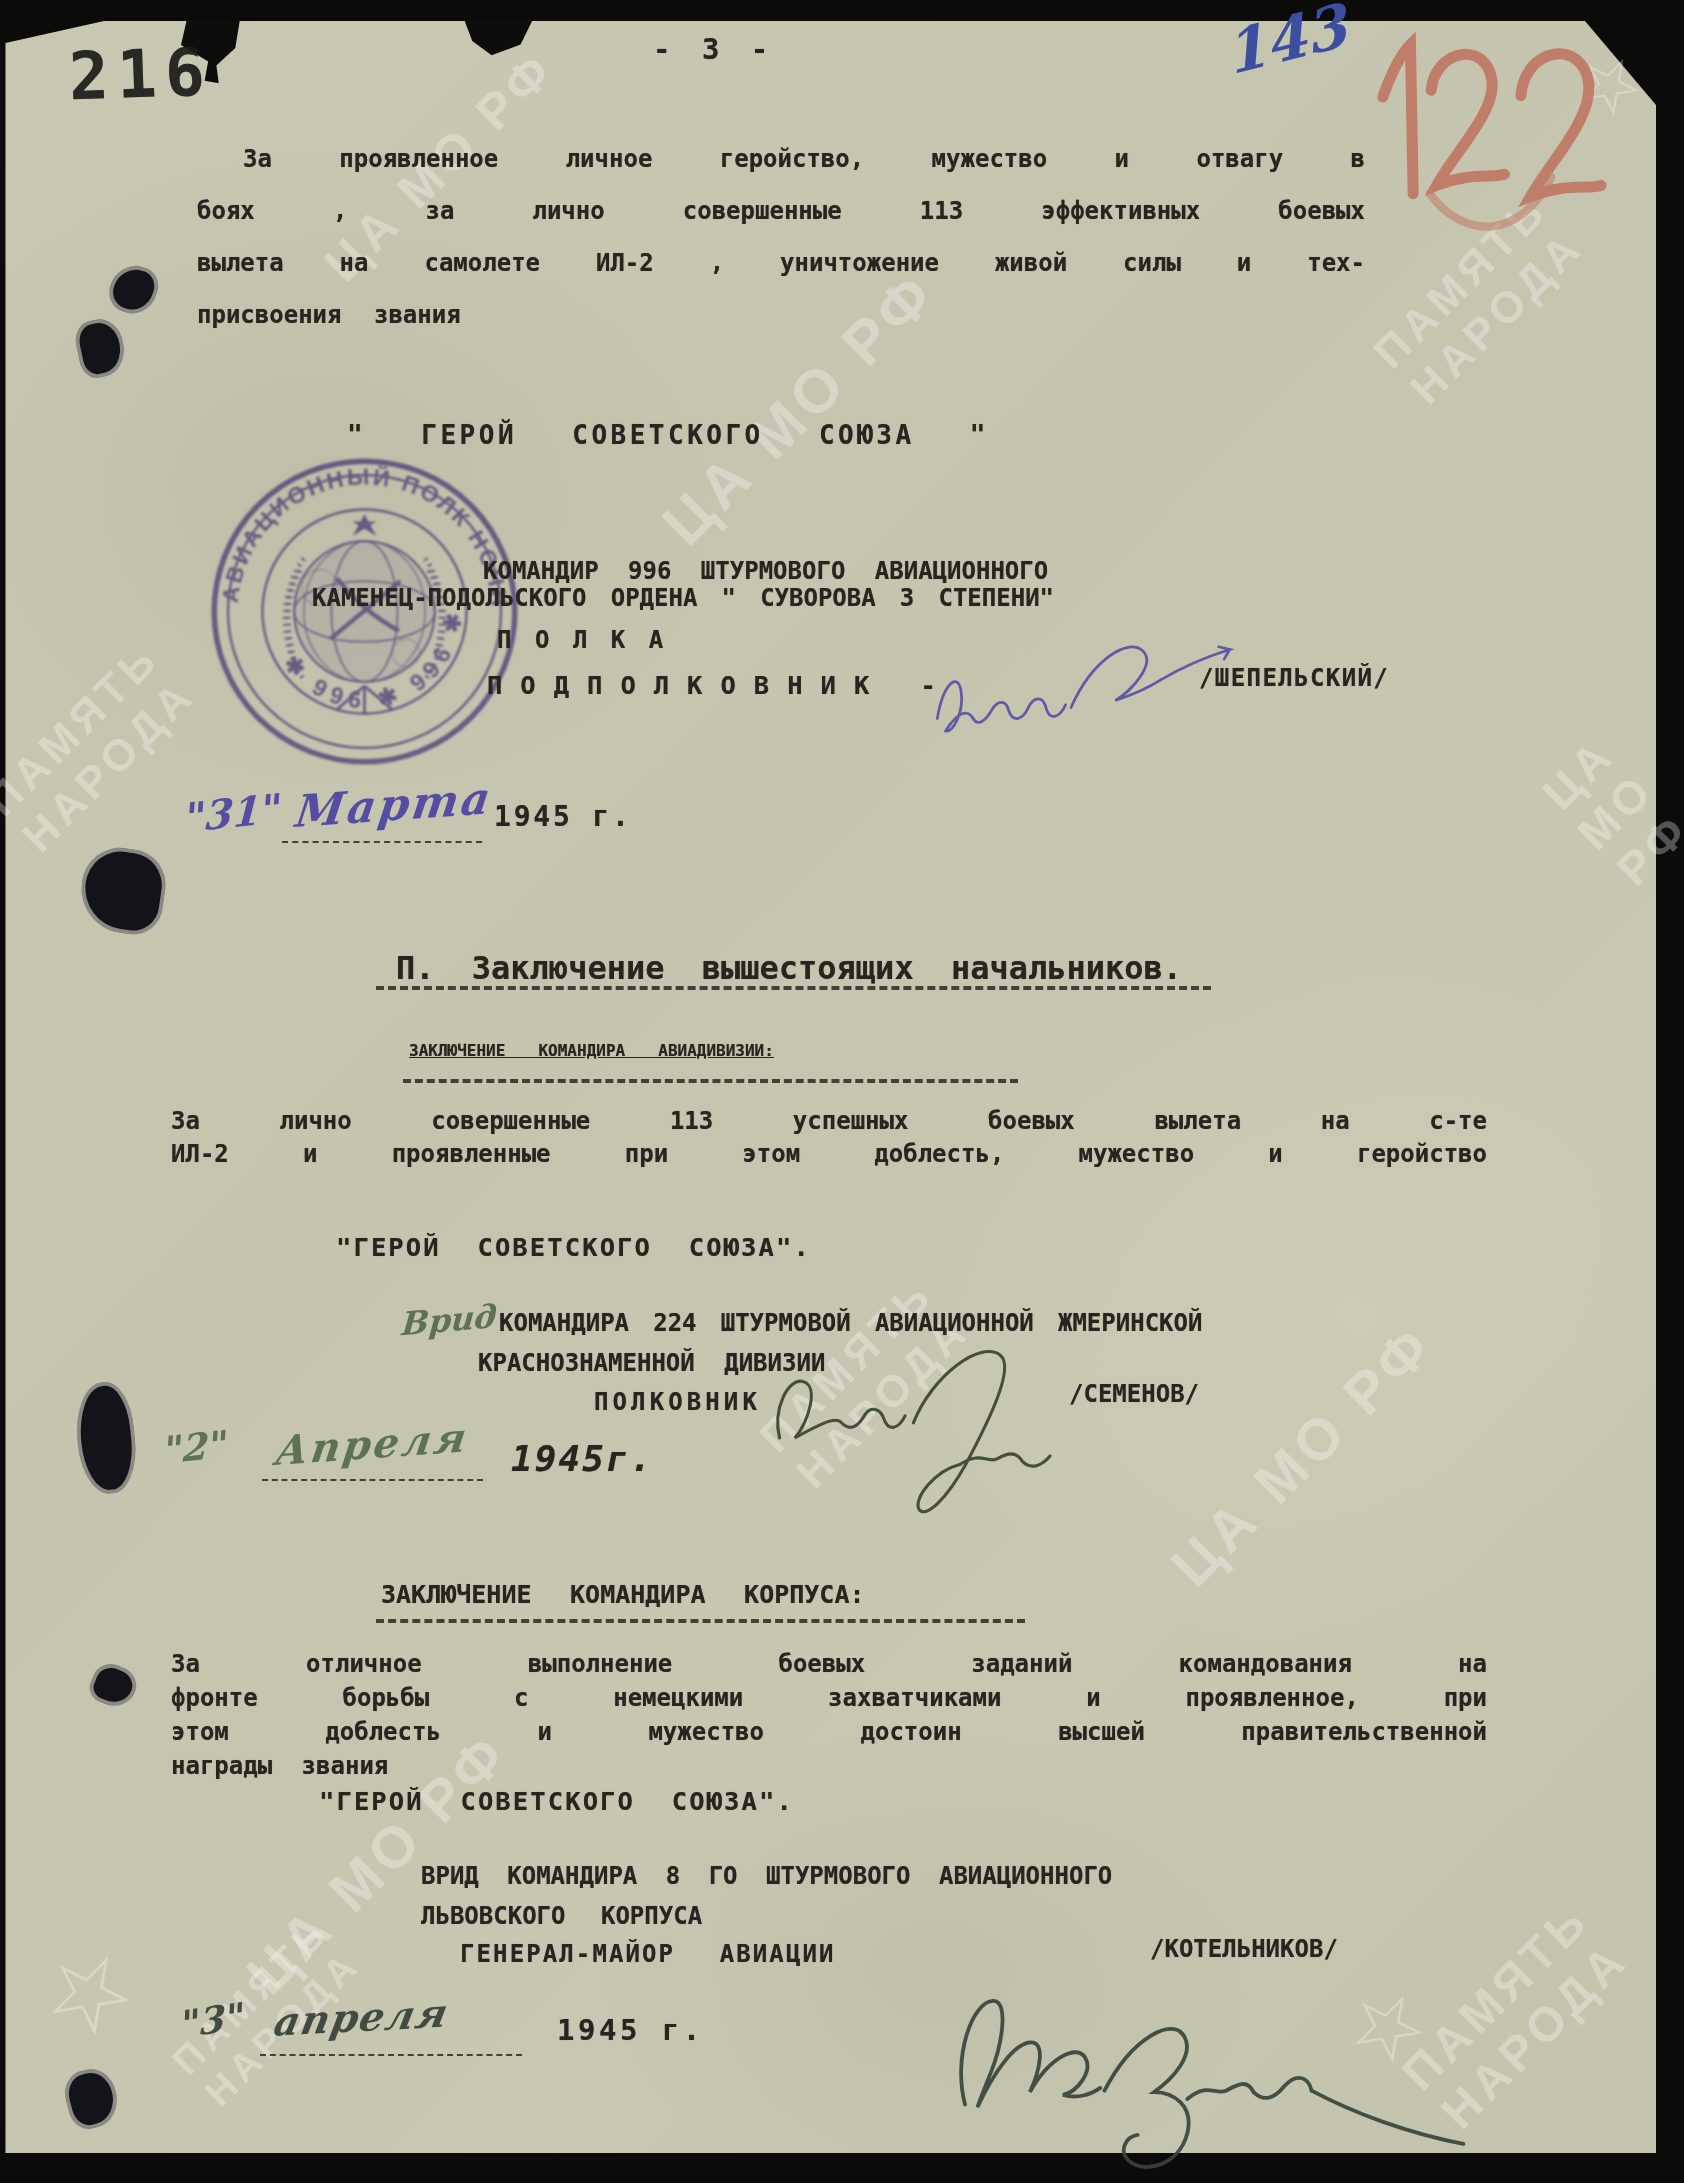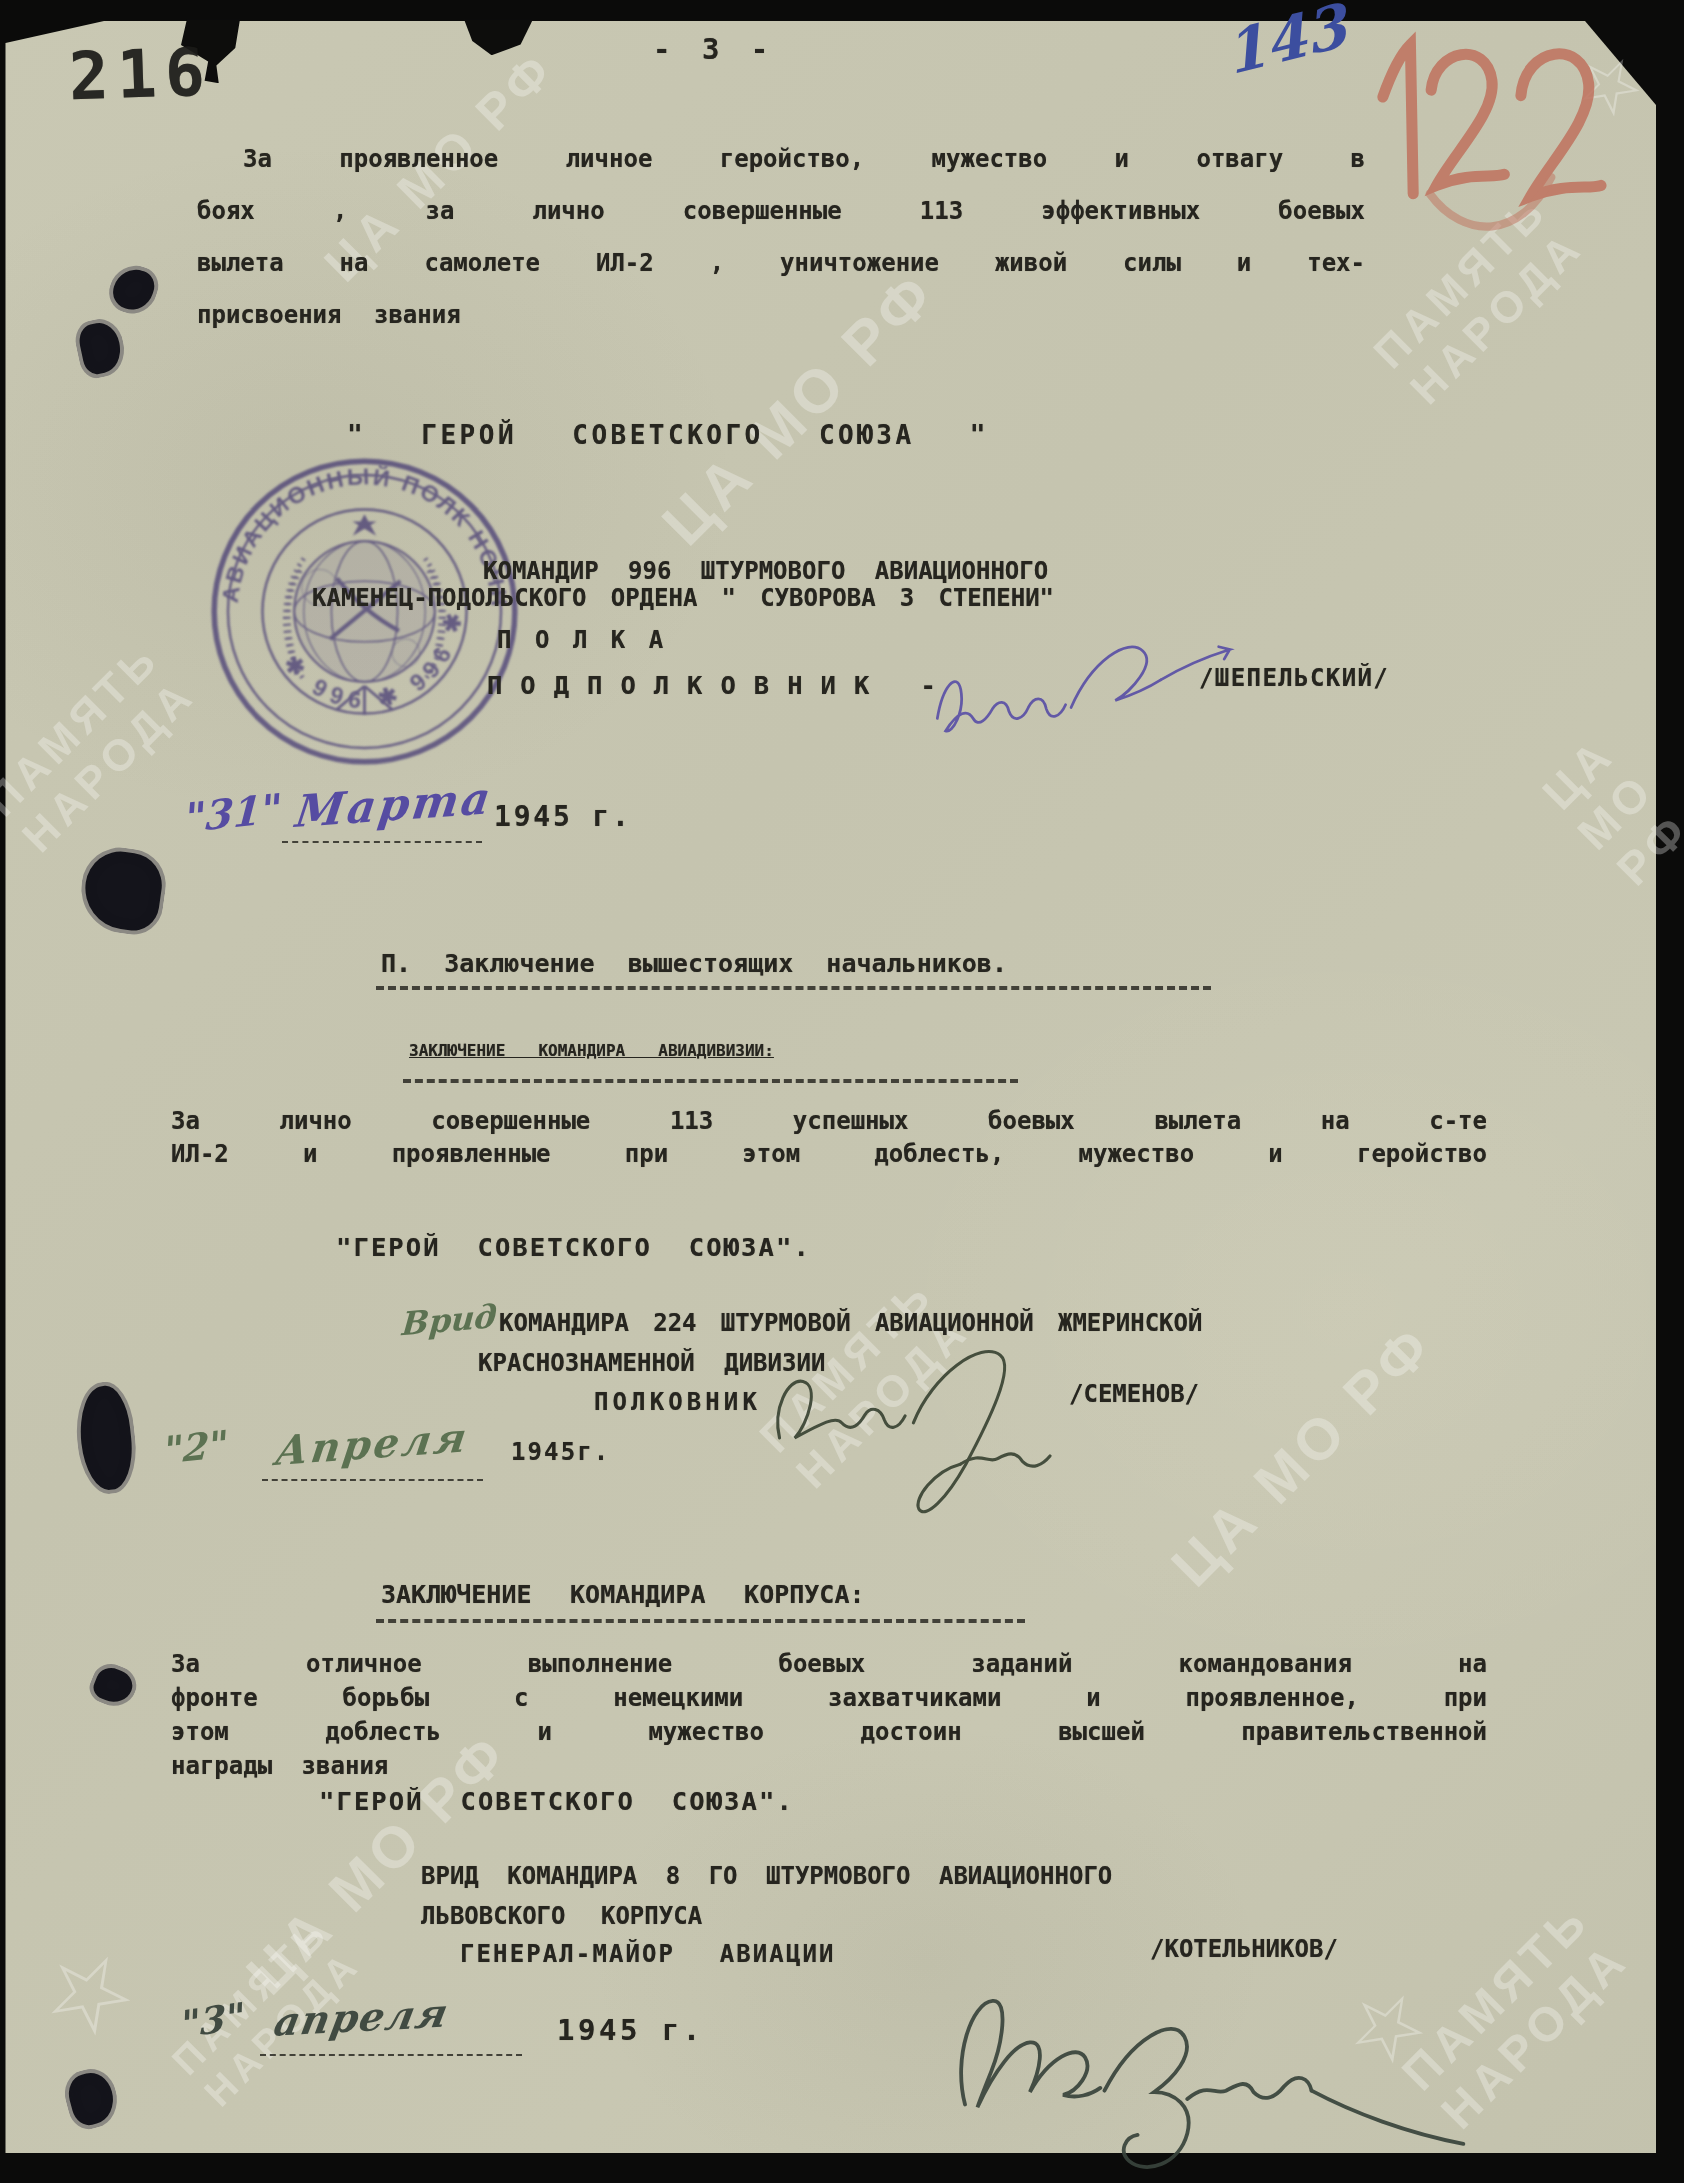--- a/index.html
+++ b/index.html
@@ -122,21 +122,21 @@
       <path d="M222,144 C252,76 304,42 326,62 C346,80 308,122 286,134 C310,126 330,118 352,104"></path>
       <path d="M352,104 C386,84 420,70 452,60 L436,56 M452,60 L444,74"></path>
     </g>
   </svg>
 
   <div class="hand" style="left:185px;top:789px;font-size:40px;color:#564ca2;transform:rotate(-6deg) skewX(-10deg);">"31"</div>
   <div class="hand" style="left:296px;top:779px;font-size:44px;color:#564ca2;transform:rotate(-4deg) skewX(-12deg);letter-spacing:2.8px;">Марта</div>
   <div class="dash thin" style="left:282px;top:800px;width:200px;height:41px;"></div>
   <div class="typed" style="left:494px;top:800px;font-size:28px;letter-spacing:2.8px;">1945 г.</div>
 
-  <div class="typed" style="left:381px;top:949px;font-size:25px;word-spacing:18px;">П. Заключение вышестоящих начальников.</div>
+  <div class="typed" style="left:396px;top:949px;font-size:32px;word-spacing:18px;">П. Заключение вышестоящих начальников.</div>
   <div class="dash" style="left:376px;top:950px;width:835px;height:36px;"></div>
 
   <div class="typed" style="left:409px;top:1041px;font-size:16px;word-spacing:23.5px;text-decoration:underline;">ЗАКЛЮЧЕНИЕ КОМАНДИРА АВИАДИВИЗИИ:</div>
   <div class="dash" style="left:403px;top:1044px;width:615px;height:35px;"></div>
 
   <div style="position:absolute;left:171px;top:1105px;width:1316px;font-size:24px;line-height:33px;" class="typed">
     <div class="jline">За лично совершенные 113 успешных боевых вылета на с-те</div>
     <div class="jline">ИЛ-2 и проявленные при этом доблесть, мужество и геройство</div>
   </div>
   <div class="typed" style="left:336px;top:1232px;font-size:25.5px;word-spacing:19.3px;letter-spacing:2.1px;">"ГЕРОЙ СОВЕТСКОГО СОЮЗА".</div>
@@ -151,21 +151,21 @@
     <g fill="none" stroke="#3a4434" stroke-width="4.5" stroke-linecap="round" opacity=".92">
       <path d="M38,142 C28,100 50,55 72,60 C96,66 80,120 60,142 C100,120 120,110 128,120 C142,135 154,122 162,108 C170,96 184,98 190,116 C196,132 210,130 220,110"></path>
       <path d="M232,120 C260,50 330,0 358,22 C380,40 340,120 308,180 C280,230 250,260 240,245 C232,230 262,190 300,180"></path>
       <path d="M300,180 C330,160 340,180 354,172 C368,164 380,160 390,176 C404,190 420,180 430,168"></path>
     </g>
   </svg>
 
   <div class="hand" style="left:164px;top:1425px;font-size:37px;color:#5c7252;transform:rotate(-6deg) skewX(-10deg);">"2"</div>
   <div class="hand" style="left:276px;top:1420px;font-size:40px;color:#5c7252;transform:rotate(-4deg) skewX(-12deg);letter-spacing:2.8px;">Апреля</div>
   <div class="dash thin" style="left:262px;top:1438px;width:221px;height:41px;"></div>
-  <div class="typed" style="left:511px;top:1438px;font-size:24px;letter-spacing:2.1px;">1945г.</div>
+  <div class="typed" style="left:511px;top:1438px;font-size:36px;letter-spacing:2.1px;font-style:italic;">1945г.</div>
 
   <div class="typed" style="left:381px;top:1580px;font-size:25px;word-spacing:23.5px;">ЗАКЛЮЧЕНИЕ КОМАНДИРА КОРПУСА:</div>
   <div class="dash" style="left:376px;top:1583px;width:649px;height:36px;"></div>
 
   <div style="position:absolute;left:171px;top:1647px;width:1316px;font-size:24px;line-height:34px;" class="typed">
     <div class="jline">За отличное выполнение боевых заданий командования на</div>
     <div class="jline">фронте борьбы с немецкими захватчиками и проявленное, при</div>
     <div class="jline">этом доблесть и мужество достоин высшей правительственной</div>
     <div style="word-spacing:15px;">награды звания</div>
   </div>

